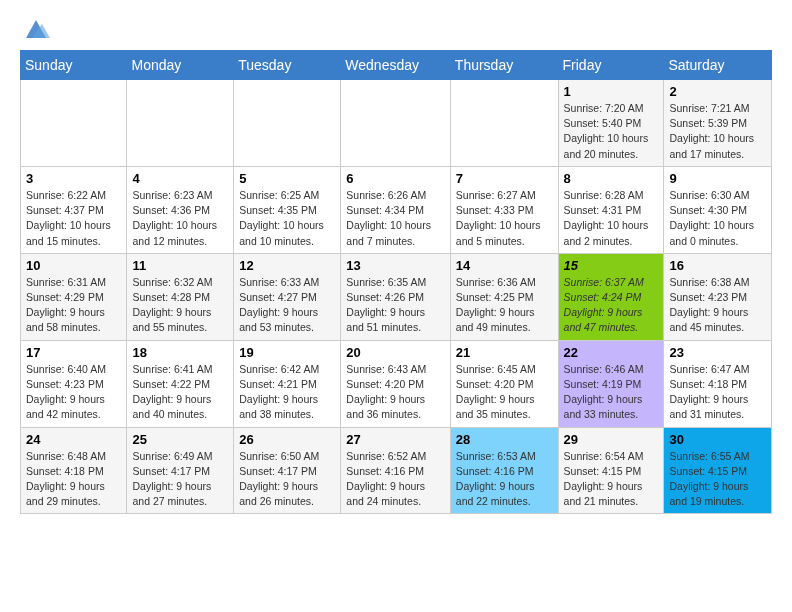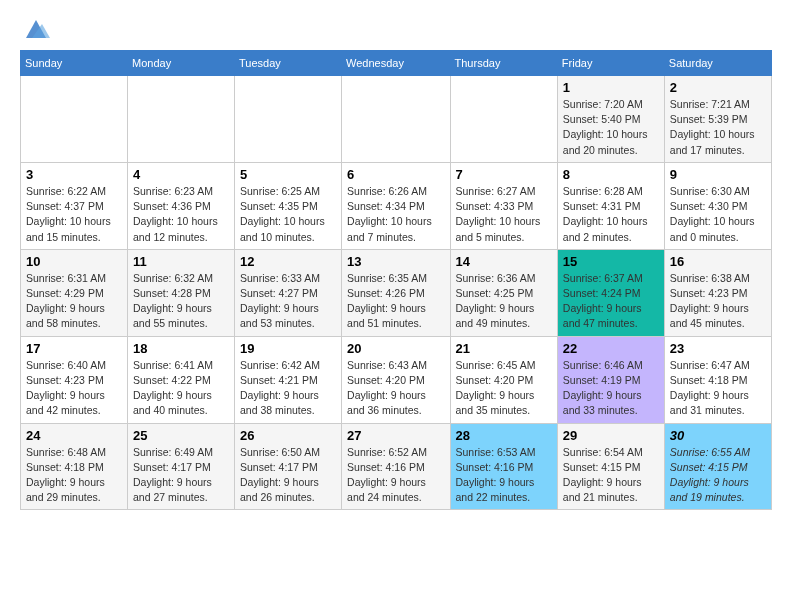--- a/index.html
+++ b/index.html
@@ -51,21 +51,21 @@
     .calendar {
       width: 100%;
       border-collapse: collapse;
       font-size: 11px;
     }
     .calendar th {
       background: #3a7dc9;
       color: #fff;
       padding: 6px 4px;
       text-align: left;
-      font-size: 11px;
+      font-size: 14px;
       font-weight: normal;
       border: 1px solid #3a7dc9;
     }
     .calendar td {
       border: 1px solid #ccc;
       vertical-align: top;
       padding: 4px 5px;
       height: 80px;
       width: 113px;
     }
@@ -184,21 +184,21 @@
           <div class="day-info">Sunrise: 6:33 AM<br>Sunset: 4:27 PM<br>Daylight: 9 hours and 53 minutes.</div>
         </td>
         <td style="background: rgb(245, 245, 245);">
           <span class="day-num">13</span>
           <div class="day-info">Sunrise: 6:35 AM<br>Sunset: 4:26 PM<br>Daylight: 9 hours and 51 minutes.</div>
         </td>
         <td style="background: rgb(245, 245, 245);">
           <span class="day-num">14</span>
           <div class="day-info">Sunrise: 6:36 AM<br>Sunset: 4:25 PM<br>Daylight: 9 hours and 49 minutes.</div>
         </td>
-        <td style="background: #14b8a6;">
+        <td style="background: #84cc16; font-style: italic;">
           <span class="day-num">15</span>
           <div class="day-info">Sunrise: 6:37 AM<br>Sunset: 4:24 PM<br>Daylight: 9 hours and 47 minutes.</div>
         </td>
         <td style="background: rgb(245, 245, 245);">
           <span class="day-num">16</span>
           <div class="day-info">Sunrise: 6:38 AM<br>Sunset: 4:23 PM<br>Daylight: 9 hours and 45 minutes.</div>
         </td>
       </tr>
       <tr>
         <td style="background: rgb(255, 255, 255);">
@@ -248,19 +248,19 @@
           <div class="day-info">Sunrise: 6:52 AM<br>Sunset: 4:16 PM<br>Daylight: 9 hours and 24 minutes.</div>
         </td>
         <td style="background: #7dd3fc;">
           <span class="day-num">28</span>
           <div class="day-info">Sunrise: 6:53 AM<br>Sunset: 4:16 PM<br>Daylight: 9 hours and 22 minutes.</div>
         </td>
         <td style="background: rgb(245, 245, 245);">
           <span class="day-num">29</span>
           <div class="day-info">Sunrise: 6:54 AM<br>Sunset: 4:15 PM<br>Daylight: 9 hours and 21 minutes.</div>
         </td>
-        <td style="background: #7dd3fc; font-style: italic;">
+        <td style="background: #0ea5e9;">
           <span class="day-num">30</span>
           <div class="day-info">Sunrise: 6:55 AM<br>Sunset: 4:15 PM<br>Daylight: 9 hours and 19 minutes.</div>
         </td>
       </tr>
     </tbody>
 </table>
 
 </body></html>

